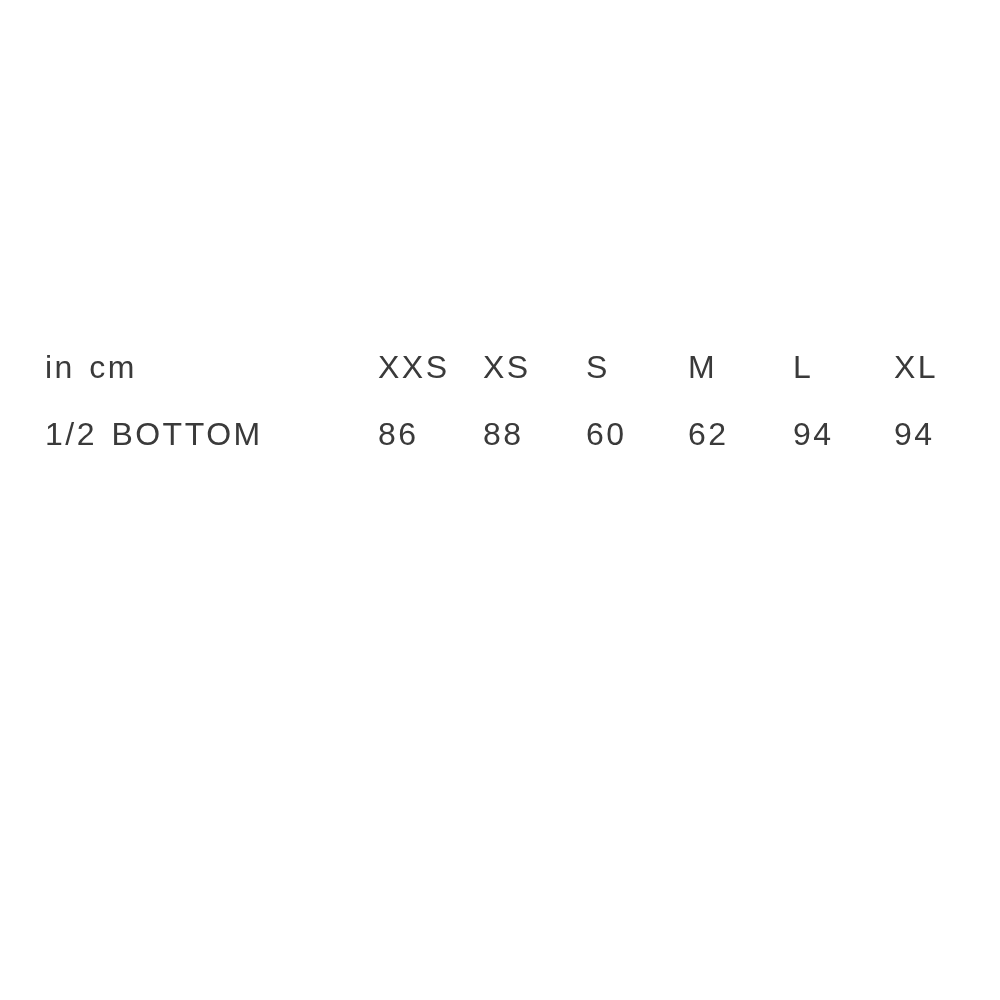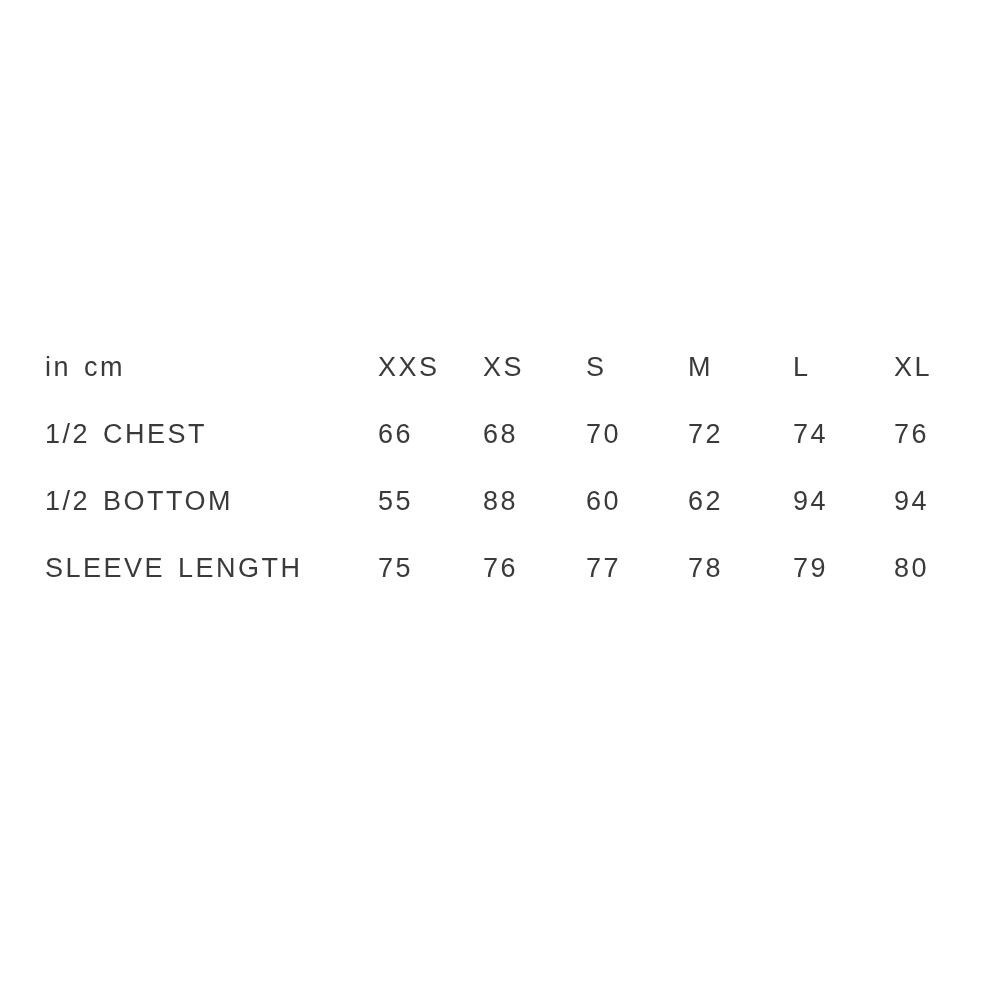--- a/index.html
+++ b/index.html
@@ -18,21 +18,21 @@
   .size-chart-wrap {
     position: absolute;
     left: 45px;
     top: 334px;
     width: 950px;
   }
   table.size-chart {
     border-collapse: collapse;
     table-layout: fixed;
     width: 950px;
-    font-size: 27px;
+    font-size: 32px;
     font-weight: 400;
     letter-spacing: 2.5px;
     word-spacing: 3px;
     color: #3a3a3a;
   }
   table.size-chart th,
   table.size-chart td {
     height: 67px;
     padding: 0;
     margin: 0;
@@ -70,41 +70,23 @@
         <th>XXS</th>
         <th>XS</th>
         <th>S</th>
         <th>M</th>
         <th>L</th>
         <th>XL</th>
       </tr>
     </thead>
     <tbody>
       <tr>
-        <td>1/2 CHEST</td>
-        <td>66</td>
-        <td>68</td>
-        <td>70</td>
-        <td>72</td>
-        <td>74</td>
-        <td>76</td>
-      </tr>
-      <tr>
         <td>1/2 BOTTOM</td>
-        <td>55</td>
+        <td>86</td>
         <td>88</td>
         <td>60</td>
         <td>62</td>
         <td>94</td>
         <td>94</td>
       </tr>
-      <tr>
-        <td>SLEEVE LENGTH</td>
-        <td>75</td>
-        <td>76</td>
-        <td>77</td>
-        <td>78</td>
-        <td>79</td>
-        <td>80</td>
-      </tr>
     </tbody>
   </table>
 </div>
 
 </body></html>

